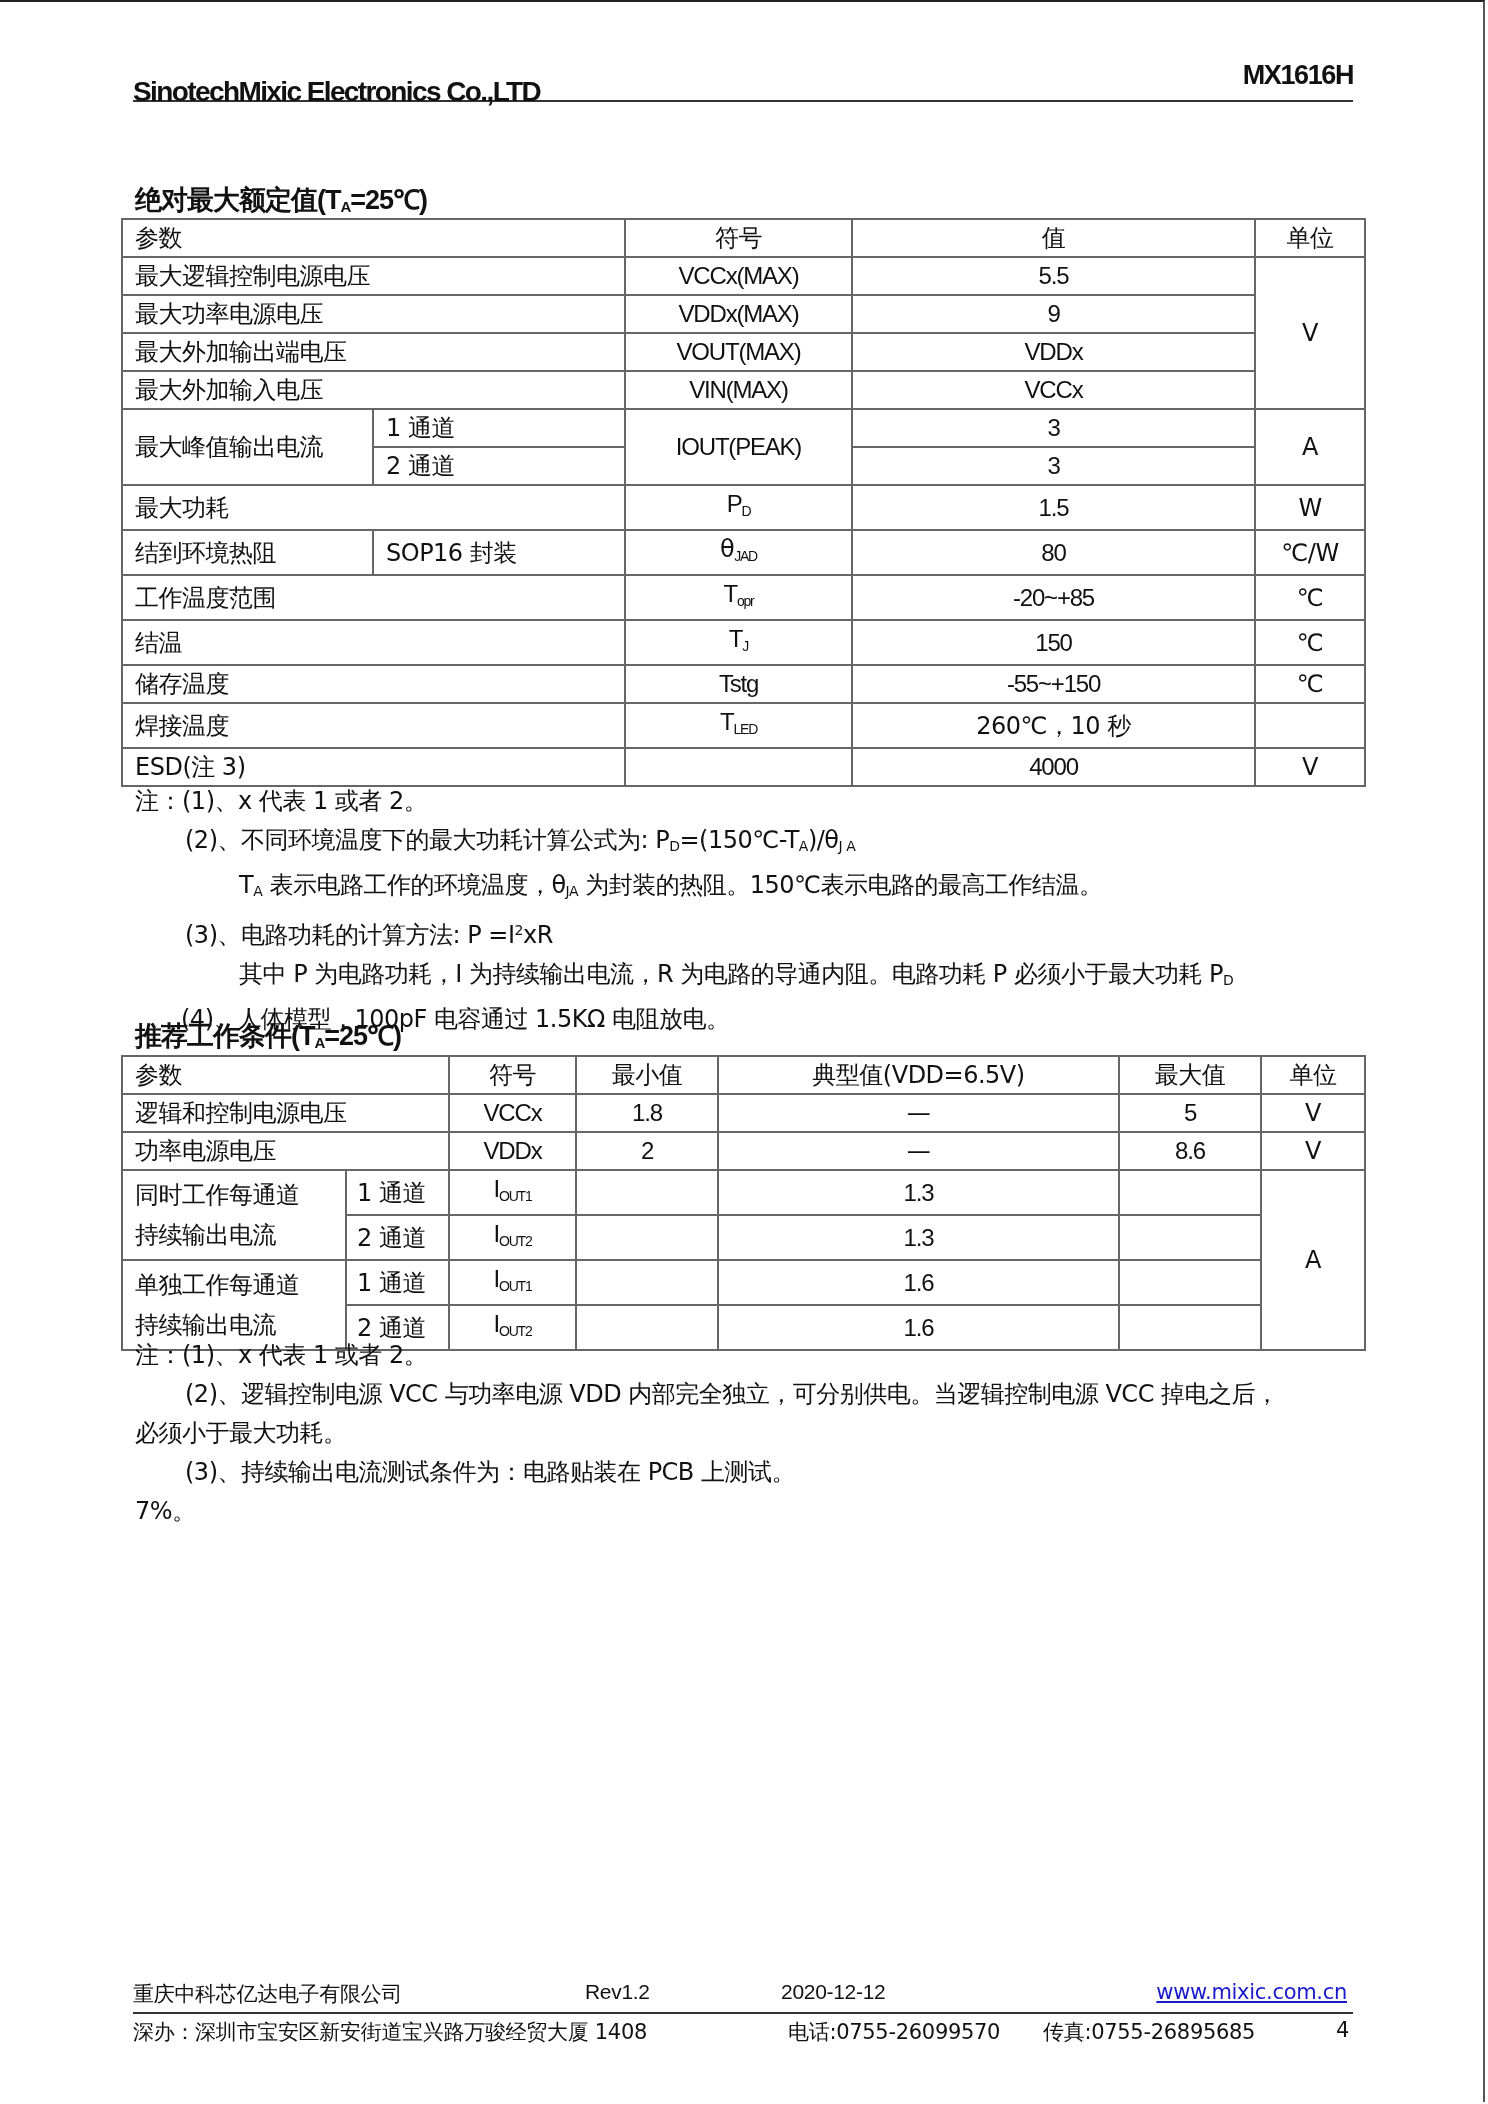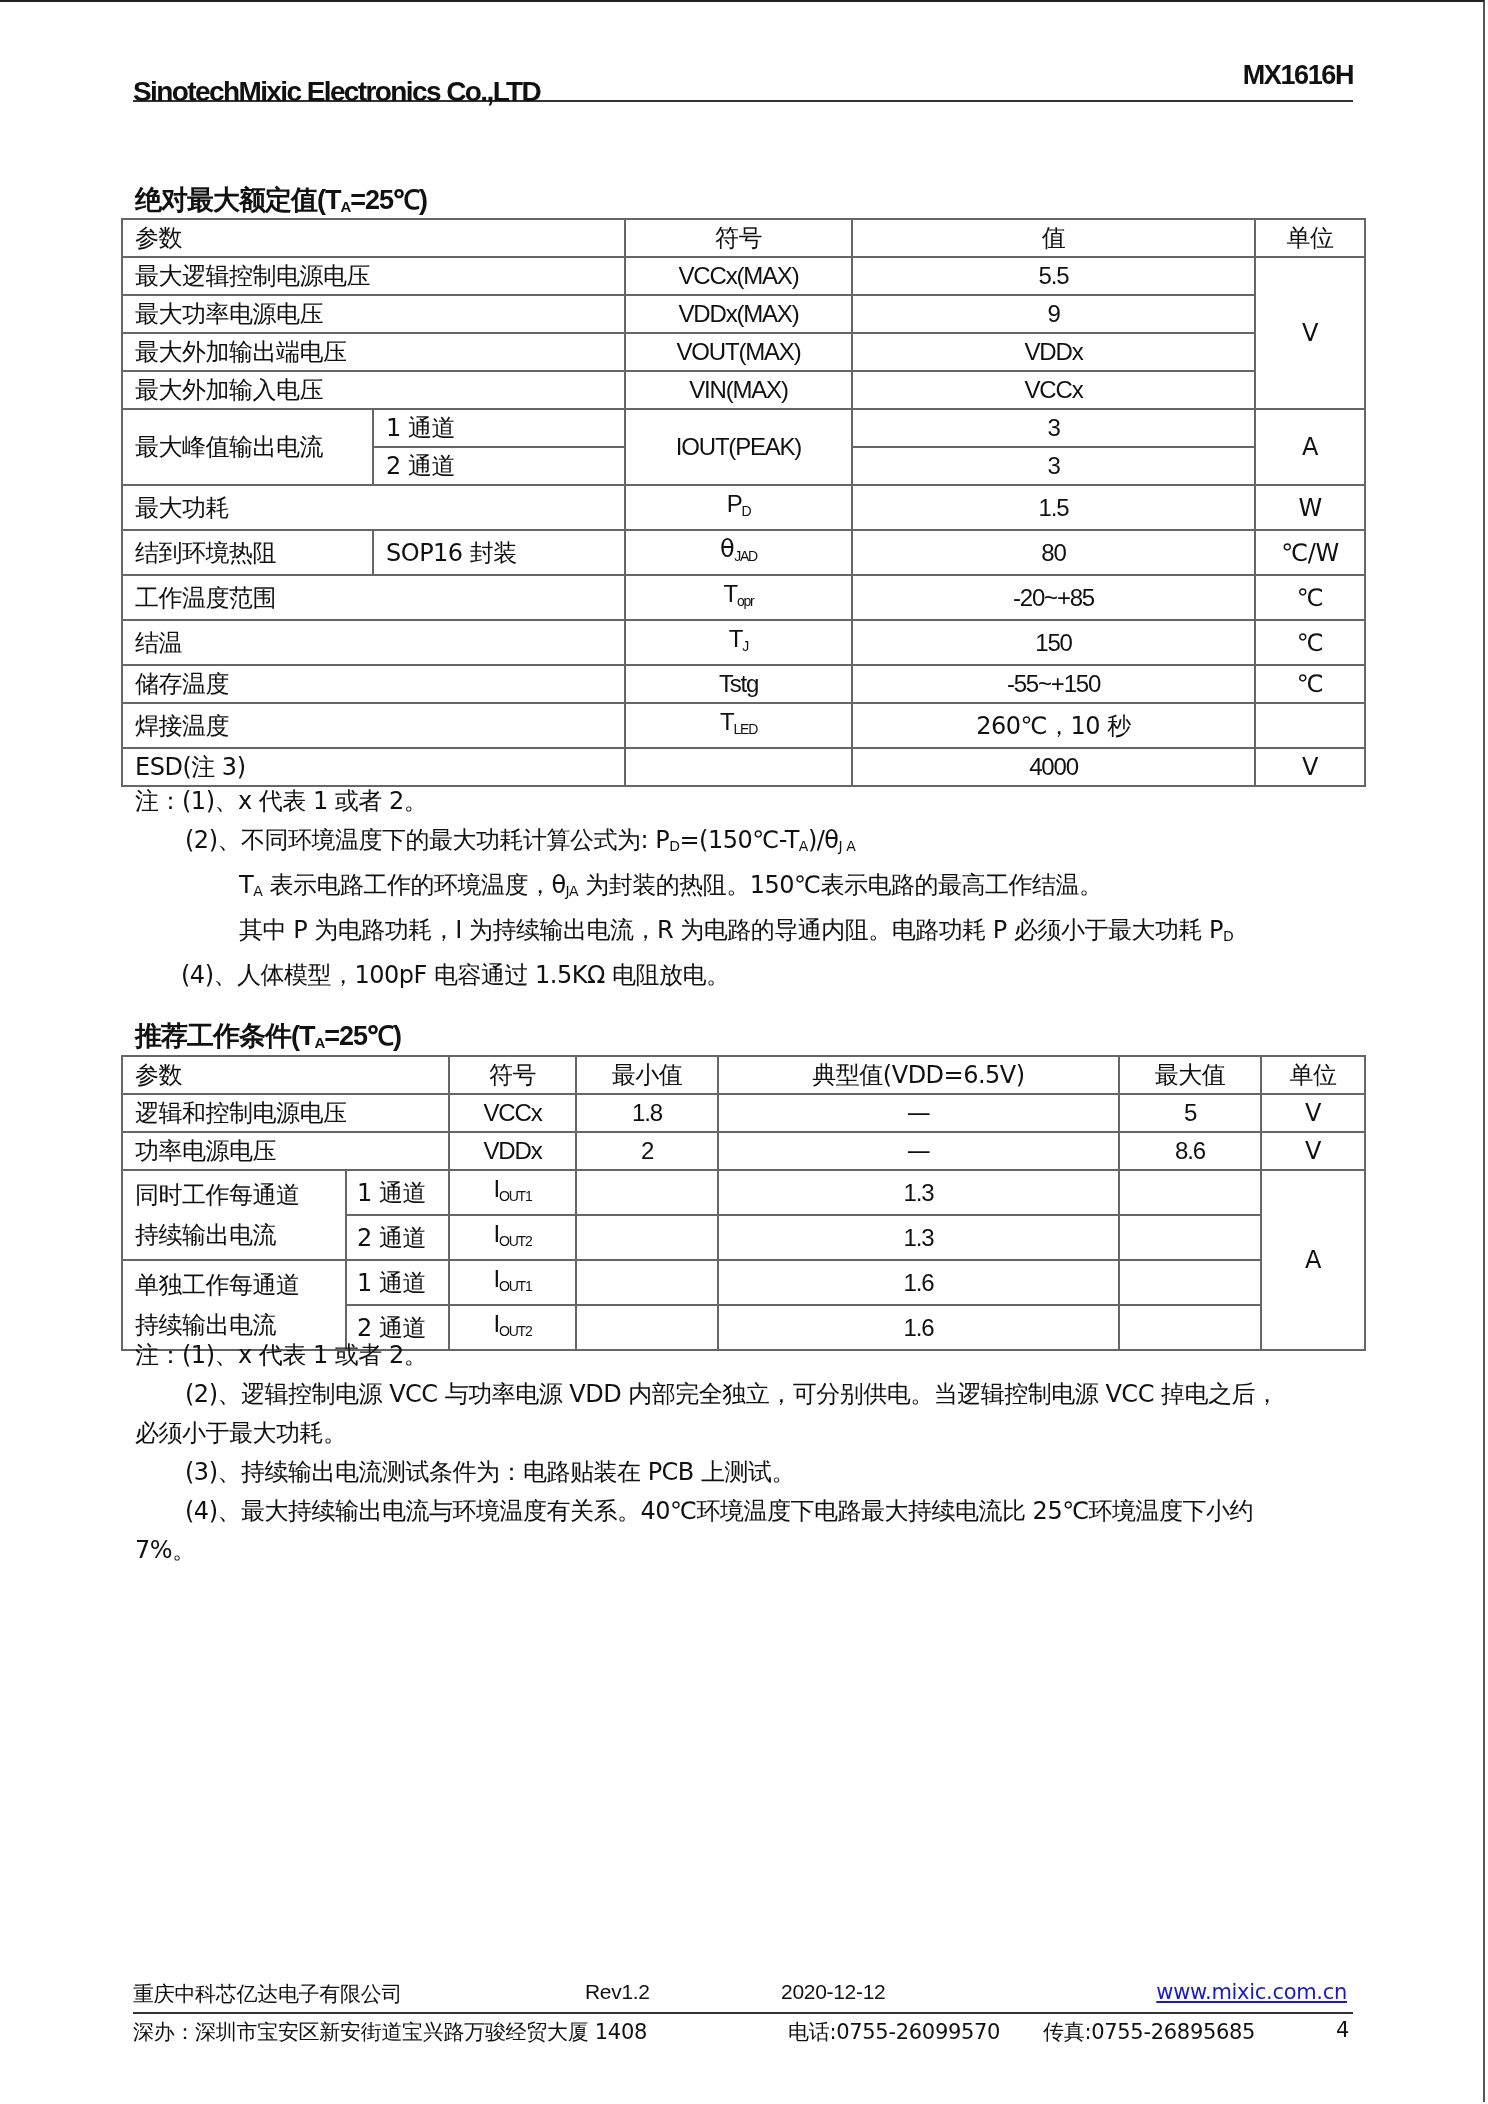--- a/index.html
+++ b/index.html
@@ -155,20 +155,21 @@
     <td class="c"><span class="nm">4000</span></td>
     <td class="c">V</td>
   </tr>
 </tbody>
   </table>
 
 <div class="notes" style="top:782px;">
   <div>注：(1)、x 代表 1 或者 2。</div>
   <div class="i1"><span>(2)、不同环境温度下的最大功耗计算公式为: P</span><sub>D</sub><span>=(150℃-T</span><sub>A</sub><span>)/θ</span><sub>J A</sub></div>
   <div class="i2"><span>T</span><sub>A</sub><span> 表示电路工作的环境温度，θ</span><sub>JA</sub><span> 为封装的热阻。150℃表示电路的最高工作结温。</span></div>
+  <div class="i1"><span>(3)、电路功耗的计算方法: P =I</span><sup>2</sup><span>xR</span></div>
   <div class="i2"><span>其中 P 为电路功耗，I 为持续输出电流，R 为电路的导通内阻。电路功耗 P 必须小于最大功耗 P</span><sub>D</sub></div>
   <div class="i1" style="padding-left:46px">(4)、人体模型，100pF 电容通过 1.5KΩ 电阻放电。</div>
 </div>
 
 <div class="sec-title" style="top:1016px;"><span>推荐工作条件(T</span><sub>A</sub><span>=25℃)</span></div>
 
 <table class="tbl" style="top:1055px; width:1243px;">
   <colgroup>
       <col style="width:224px">
       <col style="width:103px">
@@ -241,21 +242,20 @@
     <td class="c"></td>
   </tr>
 </tbody>
   </table>
 
 <div class="notes" style="top:1336px;">
   <div>注：(1)、x 代表 1 或者 2。</div>
   <div class="i1">(2)、逻辑控制电源 VCC 与功率电源 VDD 内部完全独立，可分别供电。当逻辑控制电源 VCC 掉电之后，</div>
   <div>必须小于最大功耗。</div>
   <div class="i1">(3)、持续输出电流测试条件为：电路贴装在 PCB 上测试。</div>
-  <div class="i1">(4)、最大持续输出电流与环境温度有关系。40℃环境温度下电路最大持续电流比 25℃环境温度下小约</div>
   <div>7%。</div>
 </div>
 
 <div class="ftr ftr-top">
   <span style="left:0">重庆中科芯亿达电子有限公司</span>
   <span style="left:452px" class="nm">Rev1.2</span>
   <span style="left:648px" class="nm">2020-12-12</span>
   <span style="right:6px"><a>www.mixic.com.cn</a></span>
 </div>
 <div class="ftr ftr-bot">

